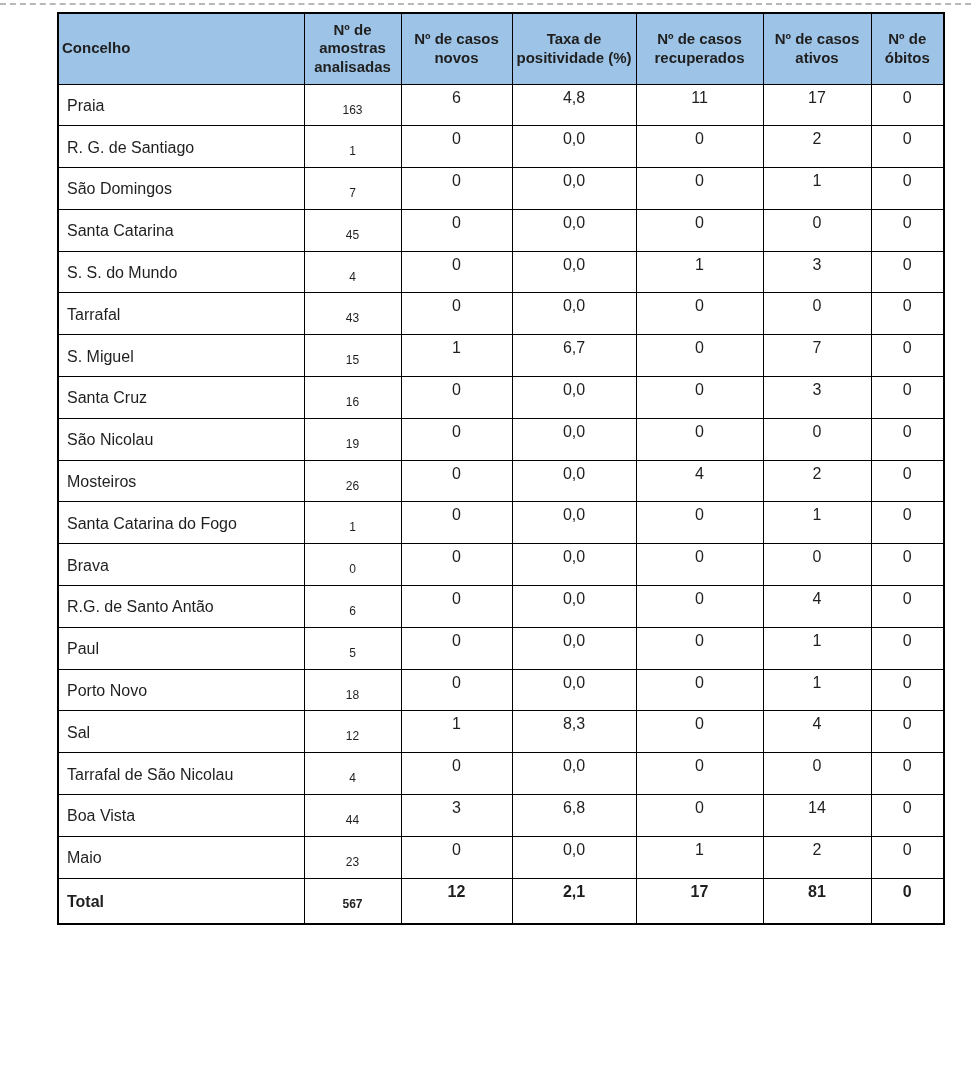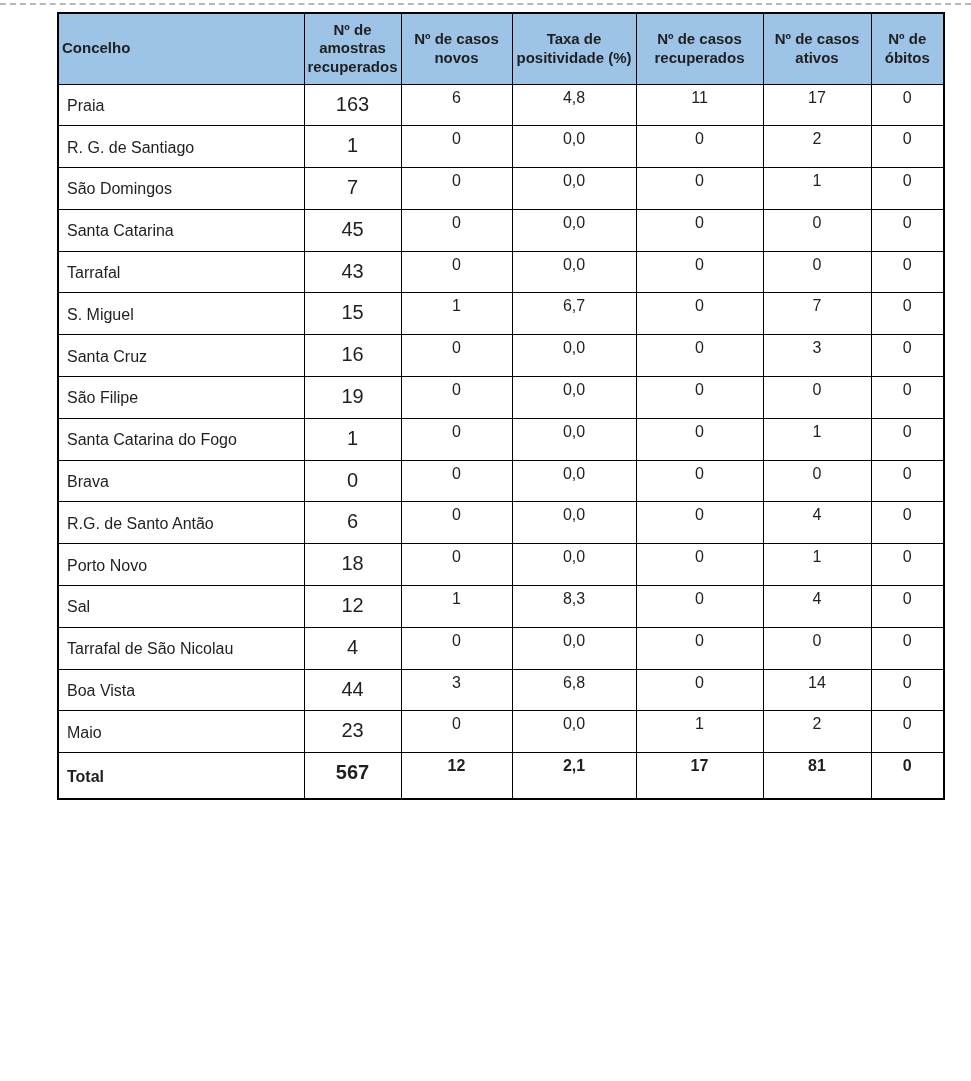--- a/index.html
+++ b/index.html
@@ -63,24 +63,24 @@
     vertical-align: middle;
     padding: 4px 4px 2px 8px;
   }
   td.cell-num {
     font-size: 16px;
     text-align: center;
     vertical-align: top;
     padding-top: 4px;
   }
   td.cell-num-mid {
-    font-size: 20px;
+    font-size: 12px;
     text-align: center;
     vertical-align: top;
-    padding-top: 8px;
+    padding-top: 18px;
   }
   tr.total-row td {
     font-weight: bold;
   }
 </style>
 </head>
 <body>
 
 <div class="top-dotted-line"></div>
 
@@ -90,21 +90,21 @@
     <col style="width:97px">
     <col style="width:111px">
     <col style="width:124px">
     <col style="width:127px">
     <col style="width:108px">
     <col style="width:73px">
   </colgroup>
   <thead>
     <tr>
         <th class="col-name">Concelho</th>
-        <th class="col-num">Nº de amostras recuperados</th>
+        <th class="col-num">Nº de amostras analisadas</th>
         <th class="col-num">Nº de casos novos</th>
         <th class="col-num">Taxa de positividade (%)</th>
         <th class="col-num">Nº de casos recuperados</th>
         <th class="col-num">Nº de casos ativos</th>
         <th class="col-num">Nº de óbitos</th>
       </tr>
   </thead>
   <tbody>
       <tr>
         <td class="cell-name">Praia</td>
@@ -136,20 +136,29 @@
       <tr>
         <td class="cell-name">Santa Catarina</td>
         <td class="cell-num-mid">45</td>
         <td class="cell-num">0</td>
         <td class="cell-num">0,0</td>
         <td class="cell-num">0</td>
         <td class="cell-num">0</td>
         <td class="cell-num">0</td>
       </tr>
       <tr>
+        <td class="cell-name">S. S. do Mundo</td>
+        <td class="cell-num-mid">4</td>
+        <td class="cell-num">0</td>
+        <td class="cell-num">0,0</td>
+        <td class="cell-num">1</td>
+        <td class="cell-num">3</td>
+        <td class="cell-num">0</td>
+      </tr>
+      <tr>
         <td class="cell-name">Tarrafal</td>
         <td class="cell-num-mid">43</td>
         <td class="cell-num">0</td>
         <td class="cell-num">0,0</td>
         <td class="cell-num">0</td>
         <td class="cell-num">0</td>
         <td class="cell-num">0</td>
       </tr>
       <tr>
         <td class="cell-name">S. Miguel</td>
@@ -163,26 +172,35 @@
       <tr>
         <td class="cell-name">Santa Cruz</td>
         <td class="cell-num-mid">16</td>
         <td class="cell-num">0</td>
         <td class="cell-num">0,0</td>
         <td class="cell-num">0</td>
         <td class="cell-num">3</td>
         <td class="cell-num">0</td>
       </tr>
       <tr>
-        <td class="cell-name">São Filipe</td>
+        <td class="cell-name">São Nicolau</td>
         <td class="cell-num-mid">19</td>
         <td class="cell-num">0</td>
         <td class="cell-num">0,0</td>
         <td class="cell-num">0</td>
         <td class="cell-num">0</td>
+        <td class="cell-num">0</td>
+      </tr>
+      <tr>
+        <td class="cell-name">Mosteiros</td>
+        <td class="cell-num-mid">26</td>
+        <td class="cell-num">0</td>
+        <td class="cell-num">0,0</td>
+        <td class="cell-num">4</td>
+        <td class="cell-num">2</td>
         <td class="cell-num">0</td>
       </tr>
       <tr>
         <td class="cell-name">Santa Catarina do Fogo</td>
         <td class="cell-num-mid">1</td>
         <td class="cell-num">0</td>
         <td class="cell-num">0,0</td>
         <td class="cell-num">0</td>
         <td class="cell-num">1</td>
         <td class="cell-num">0</td>
@@ -196,20 +214,29 @@
         <td class="cell-num">0</td>
         <td class="cell-num">0</td>
       </tr>
       <tr>
         <td class="cell-name">R.G. de Santo Antão</td>
         <td class="cell-num-mid">6</td>
         <td class="cell-num">0</td>
         <td class="cell-num">0,0</td>
         <td class="cell-num">0</td>
         <td class="cell-num">4</td>
+        <td class="cell-num">0</td>
+      </tr>
+      <tr>
+        <td class="cell-name">Paul</td>
+        <td class="cell-num-mid">5</td>
+        <td class="cell-num">0</td>
+        <td class="cell-num">0,0</td>
+        <td class="cell-num">0</td>
+        <td class="cell-num">1</td>
         <td class="cell-num">0</td>
       </tr>
       <tr>
         <td class="cell-name">Porto Novo</td>
         <td class="cell-num-mid">18</td>
         <td class="cell-num">0</td>
         <td class="cell-num">0,0</td>
         <td class="cell-num">0</td>
         <td class="cell-num">1</td>
         <td class="cell-num">0</td>

